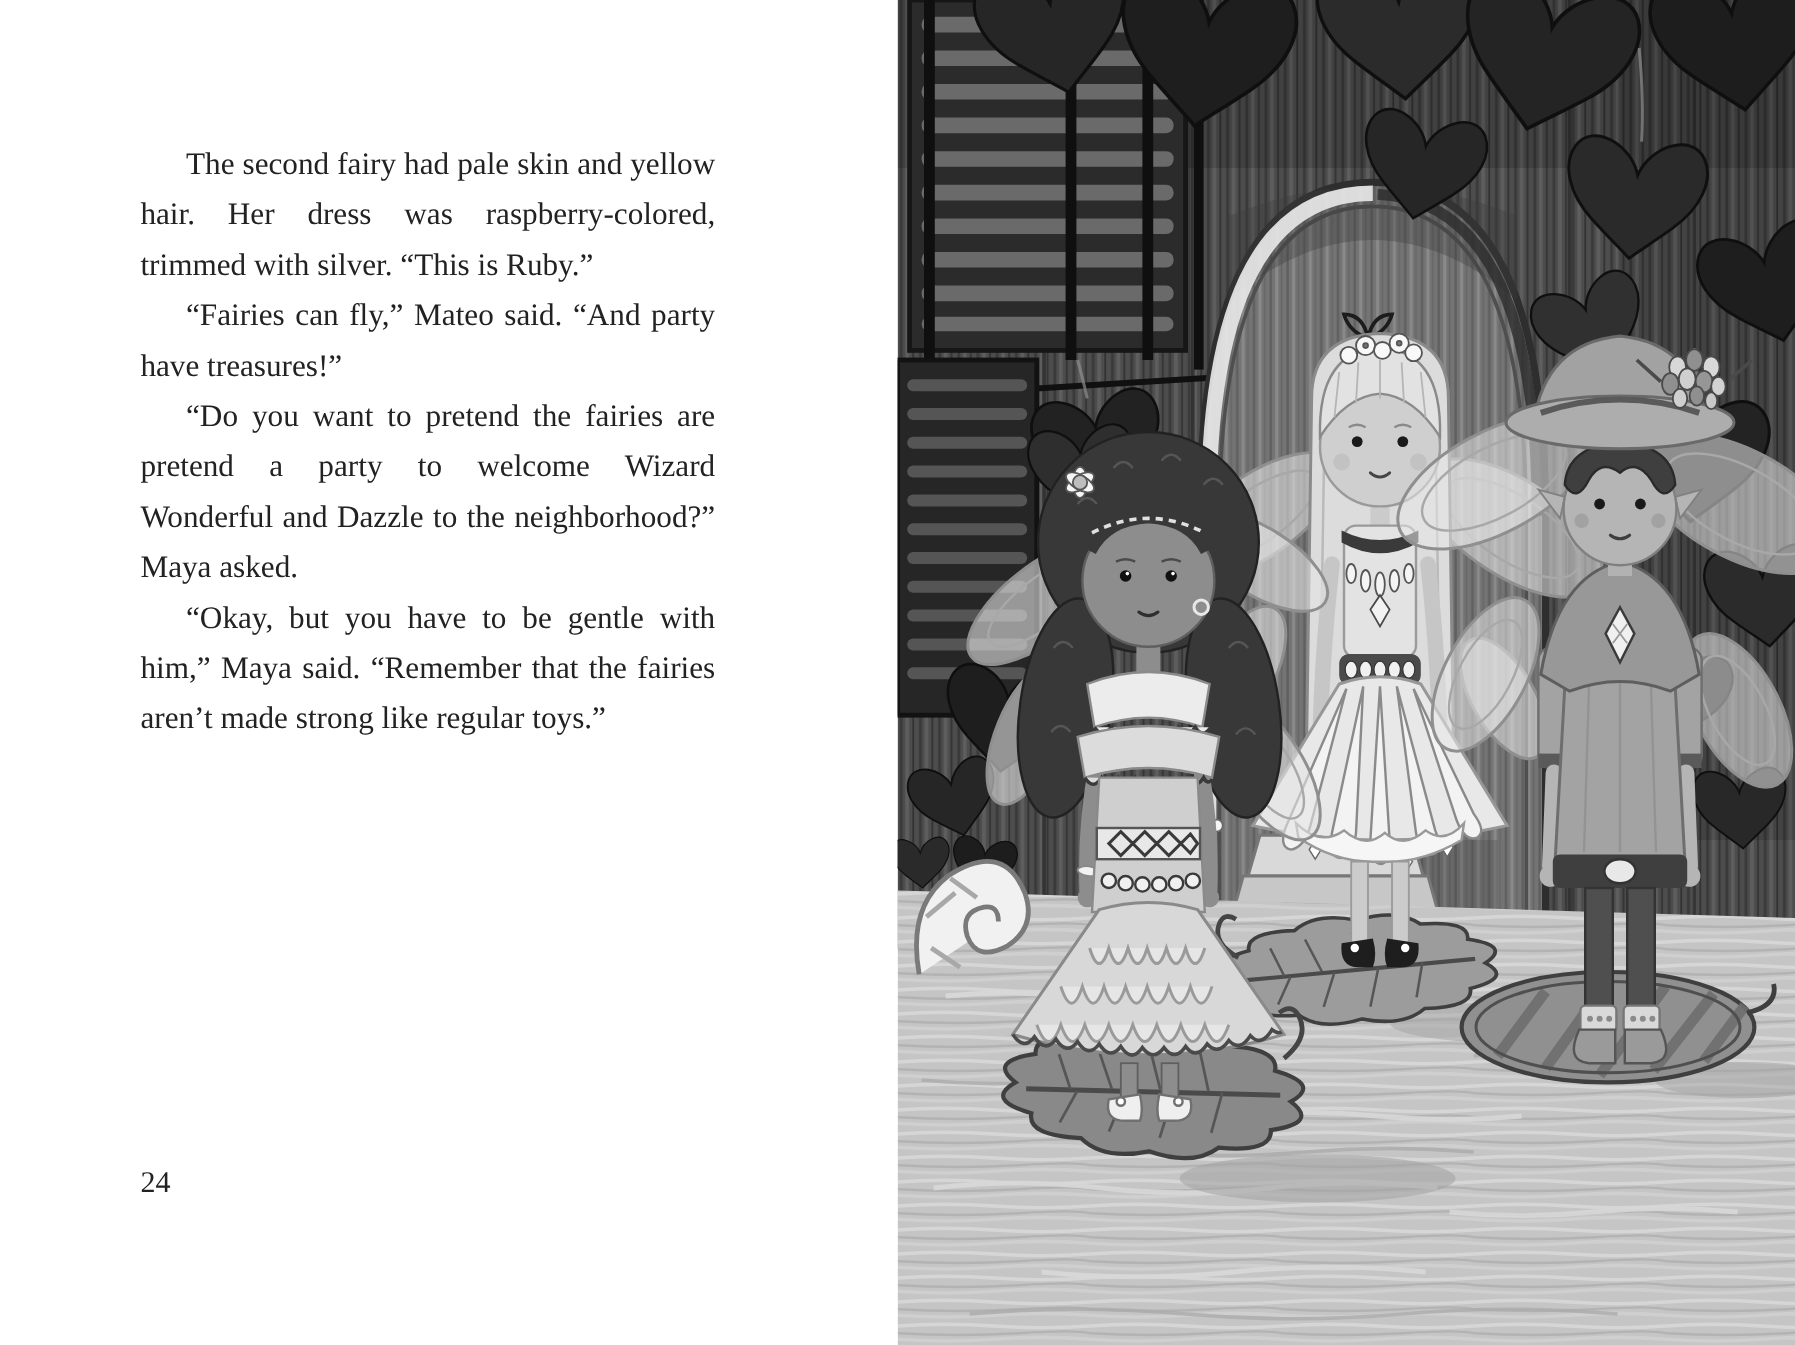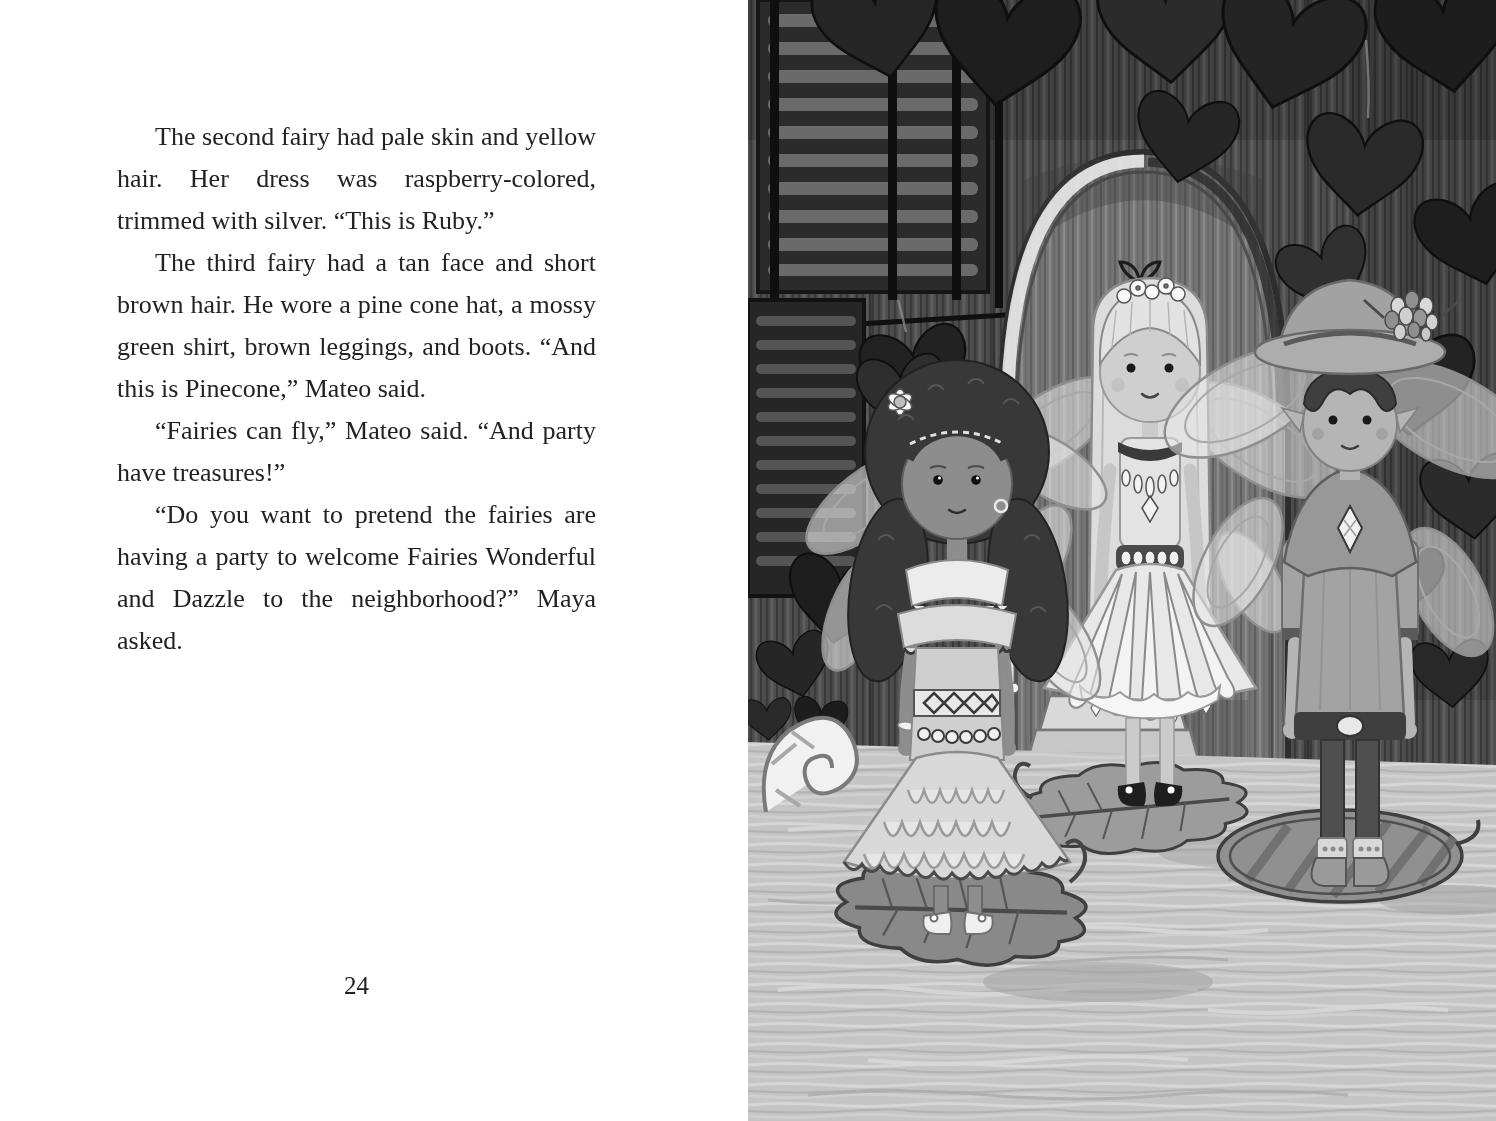--- a/index.html
+++ b/index.html
@@ -11,36 +11,36 @@
   }
   .page-left { position:absolute; left:0; top:0; width:748px; height:914px; background:var(--paper); }
   .text-block {
     position:absolute; left:117px; top:116px; width:479px;
     color:var(--ink); font-size:26px; line-height:42px;
     text-align:justify; text-justify:inter-word; hyphens:none;
   }
   .para { margin:0; text-indent:38px; }
   .page-number {
     position:absolute; left:117px; top:972px; width:479px;
-    text-align:center; color:var(--ink); font-size:25px;
+    color:var(--ink); font-size:25px;
   }
   .page-right { position:absolute; left:748px; top:0; width:748px; height:1121px; }
   .page-right svg { display:block; width:748px; height:1121px; }
 </style>
 </head>
 <body>
 
 <div class="spread">
 
   <div class="page-left">
     <div class="text-block">
         <p class="para">The second fairy had pale skin and yellow hair. Her dress was raspberry-colored, trimmed with silver. “This is Ruby.”</p>
-        <p class="para">The third fairy had a tan face and short brown hair. He wore a pine cone hat, a mossy green shirt, brown leggings, and boots. “And this is Pinecone,” Mateo said.</p>
         <p class="para">“Fairies can fly,” Mateo said. “And party have treasures!”</p>
-        <p class="para">“Do you want to pretend the fairies are having a party to welcome Fairies Wonderful and Dazzle to the neighborhood?” Maya asked.</p>
+        <p class="para">“Do you want to pretend the fairies are pretend a party to welcome Wizard Wonderful and Dazzle to the neighborhood?” Maya asked.</p>
+        <p class="para">“Okay, but you have to be gentle with him,” Maya said. “Remember that the fairies aren’t made strong like regular toys.”</p>
       </div>
     <div class="page-number">24</div>
   </div>
 
   <div class="page-right">
     <svg viewBox="0 0 748 1121" role="img" xmlns="http://www.w3.org/2000/svg" aria-label="Grayscale pencil illustration: three fairy dolls standing on oak-leaf mats before an arched fairy door in a wooden wall hung with heart-shaped leaves; a dark-skinned fairy with curly hair and a daisy, a pale fairy with long yellow hair, and a boy fairy in a pine cone hat.">
       <defs>
         <path id="heart" d="M 0 26 C -6 6 -34 -8 -45 10 C -53 24 -46 44 -28 60 C -18 69 -8 77 0 84 C 8 77 18 69 28 60 C 46 44 53 24 45 10 C 34 -8 6 6 0 26 Z"></path>
         <g id="leafmat">
           <path d="M 100 0 Q 121.6 -13.7 87 -21 Q 89 -37 50 -36 Q 32.5 -50.7 0 -42 Q -32.5 -50.7 -50 -36 Q -89 -37 -87 -21 Q -121.6 -13.7 -100 0 Q -121.6 13.7 -87 21 Q -89 37 -50 36 Q -32.5 50.7 0 42 Q 32.5 50.7 50 36 Q 89 37 87 21 Q 121.6 13.7 100 0 Z" stroke="#3f3f3f" stroke-width="3"></path>

